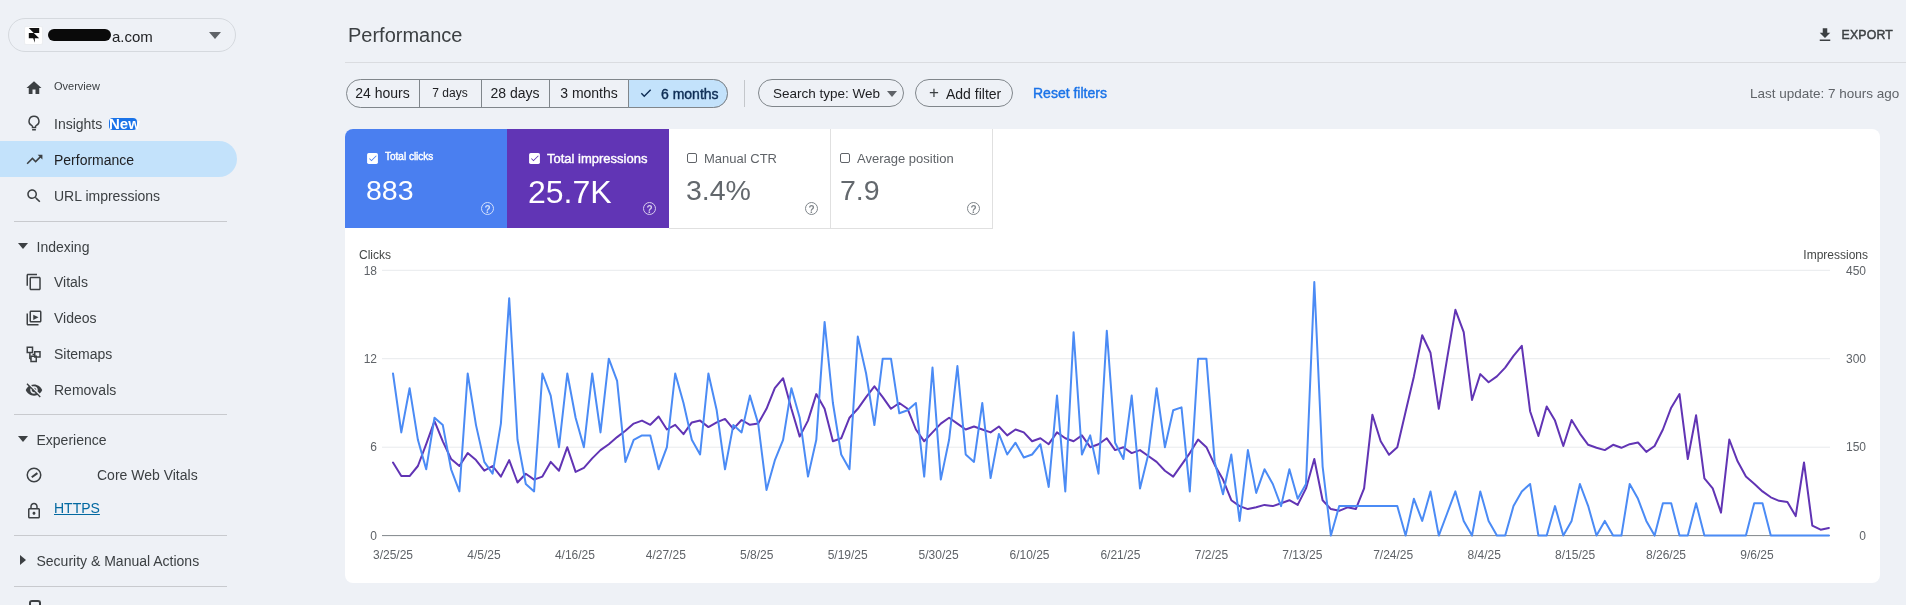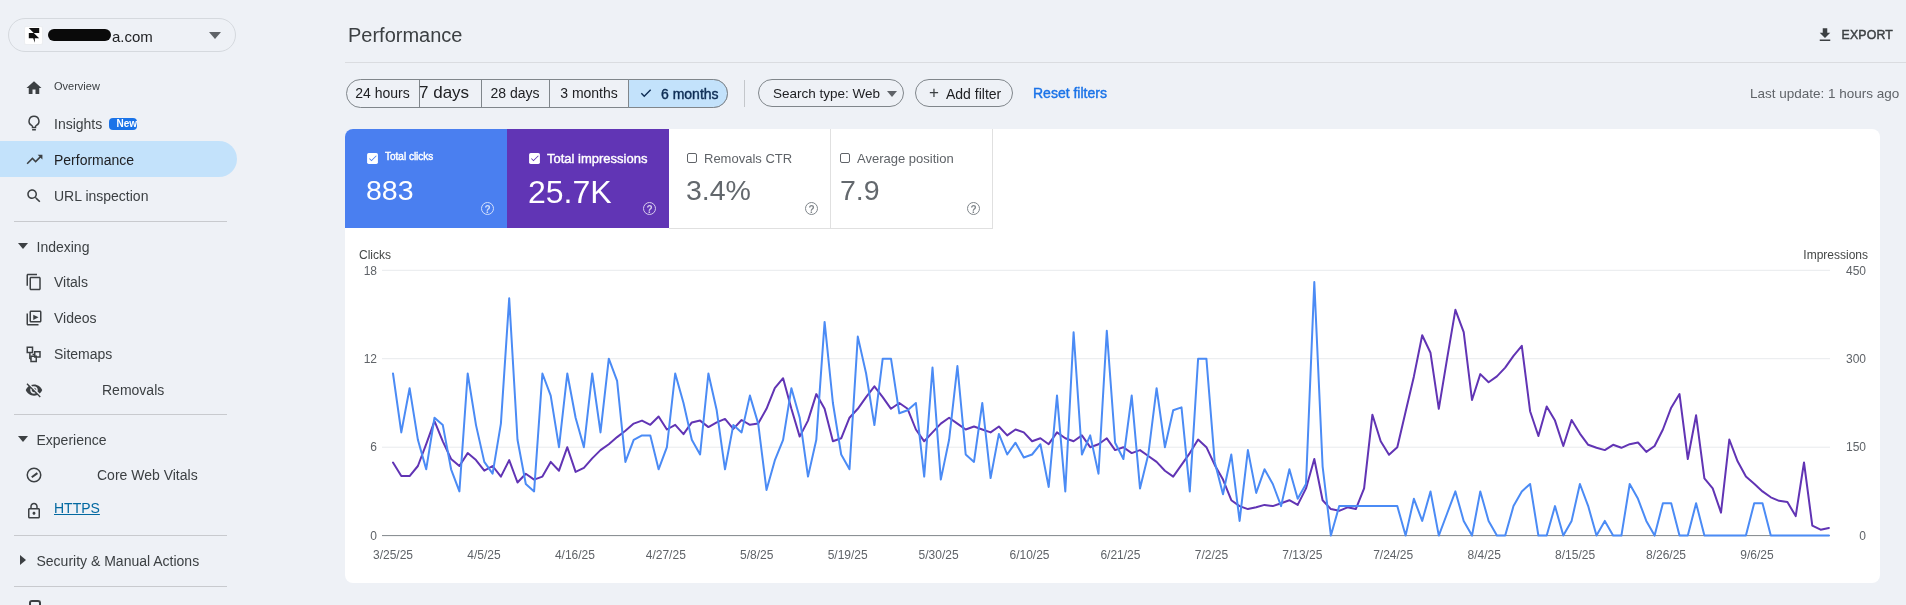--- a/index.html
+++ b/index.html
@@ -23,29 +23,29 @@
       <path d="M10 20v-6h4v6h5v-8h3L12 3 2 12h3v8z" fill="#3c4043"></path>
     </svg>
 <div style="position:absolute;left:54px;top:79.5px;font-size:11px;color:#3c4043;">Overview</div>
 <svg style="position:absolute;left:25px;top:114px" width="18" height="18" viewBox="0 0 24 24">
       <g fill="none" stroke="#3c4043" stroke-width="2">
         <path d="M12 3a6.5 6.5 0 0 1 3.2 12.2c-.7.4-1.2 1.1-1.2 1.9V18h-4v-.9c0-.8-.5-1.5-1.2-1.9A6.5 6.5 0 0 1 12 3z"></path>
         <line x1="9.5" y1="21" x2="14.5" y2="21"></line>
       </g>
     </svg>
 <div style="position:absolute;left:54px;top:115.5px;font-size:14px;color:#3c4043;">Insights</div>
-<div style="position:absolute;left:109px;top:117.5px;width:28px;height:12px;background:#1a73e8;border-radius:4px;color:#fff;font-size:10px;font-weight:700;text-align:right;line-height:12.5px">New</div>
+<div style="position:absolute;left:109px;top:117.5px;width:28px;height:12px;background:#1a73e8;border-radius:4px;color:#fff;font-size:15px;font-weight:700;text-align:right;line-height:12.5px">New</div>
 <svg style="position:absolute;left:24.5px;top:150px" width="19" height="19" viewBox="0 0 24 24">
       <path d="M16 6l2.29 2.29-4.88 4.88-4-4L2 16.59 3.41 18l6-6 4 4 6.3-6.29L22 12V6z" fill="#3c4043"></path>
     </svg>
 <div style="position:absolute;left:54px;top:151.5px;font-size:14px;color:#3c4043;color:#202124">Performance</div>
 <svg style="position:absolute;left:25px;top:187px" width="18" height="18" viewBox="0 0 24 24">
       <path d="M15.5 14h-.79l-.28-.27C15.41 12.59 16 11.11 16 9.5 16 5.91 13.09 3 9.5 3S3 5.91 3 9.5 5.91 16 9.5 16c1.61 0 3.09-.59 4.23-1.57l.27.28v.79l5 4.99L20.49 19l-4.99-5zm-6 0C7.01 14 5 11.99 5 9.5S7.01 5 9.5 5 14 7.01 14 9.5 11.99 14 9.5 14z" fill="#3c4043"></path>
     </svg>
-<div style="position:absolute;left:54px;top:187.5px;font-size:14px;color:#3c4043;">URL inspection</div>
+<div style="position:absolute;left:54px;top:187.5px;font-size:14px;color:#3c4043;">URL impressions</div>
 <div style="position:absolute;left:14px;top:221px;width:213px;height:1px;background:#c8cace"></div>
 <div style="position:absolute;left:18px;top:243px;width:0;height:0;border-left:5px solid transparent;border-right:5px solid transparent;border-top:6px solid #3c4043"></div>
 <div style="position:absolute;left:36.5px;top:238.5px;font-size:14px;color:#3c4043">Indexing</div>
 <svg style="position:absolute;left:25px;top:273px" width="18" height="18" viewBox="0 0 24 24">
       <path d="M16 1H4c-1.1 0-2 .9-2 2v14h2V3h12V1zm3 4H8c-1.1 0-2 .9-2 2v14c0 1.1.9 2 2 2h11c1.1 0 2-.9 2-2V7c0-1.1-.9-2-2-2zm0 16H8V7h11v14z" fill="#3c4043"></path>
     </svg>
 <div style="position:absolute;left:54px;top:273.5px;font-size:14px;color:#3c4043;">Vitals</div>
 <svg style="position:absolute;left:25px;top:309px" width="18" height="18" viewBox="0 0 24 24">
       <path d="M4 6H2v14c0 1.1.9 2 2 2h14v-2H4V6zm16-4H8c-1.1 0-2 .9-2 2v12c0 1.1.9 2 2 2h12c1.1 0 2-.9 2-2V4c0-1.1-.9-2-2-2zm0 14H8V4h12v12zm-9-1.5l7-3.5-7-3.5v7z" fill="#3c4043"></path>
     </svg>
@@ -55,21 +55,21 @@
         <rect x="3" y="3" width="7" height="7"></rect>
         <rect x="13" y="9" width="7" height="7"></rect>
         <rect x="8" y="15" width="7" height="7"></rect>
         <path d="M6.5 10v8.5M6.5 18.5h1.5M10 12.5h3"></path>
       </g>
     </svg>
 <div style="position:absolute;left:54px;top:345.5px;font-size:14px;color:#3c4043;">Sitemaps</div>
 <svg style="position:absolute;left:25px;top:381px" width="18" height="18" viewBox="0 0 24 24">
       <path d="M12 7c2.76 0 5 2.24 5 5 0 .65-.13 1.26-.36 1.83l2.92 2.92c1.51-1.26 2.7-2.89 3.43-4.75-1.73-4.39-6-7.5-11-7.5-1.4 0-2.74.25-3.98.7l2.16 2.16C10.74 7.13 11.35 7 12 7zM2 4.27l2.28 2.28.46.46C3.08 8.3 1.78 10.02 1 12c1.73 4.39 6 7.5 11 7.5 1.55 0 3.03-.3 4.38-.84l.42.42L19.73 22 21 20.73 3.27 3 2 4.27zM7.53 9.8l1.55 1.55c-.05.21-.08.43-.08.65 0 1.66 1.34 3 3 3 .22 0 .44-.03.65-.08l1.55 1.55c-.67.33-1.41.53-2.2.53-2.76 0-5-2.24-5-5 0-.79.2-1.53.53-2.2zm4.31-.78l3.15 3.15.02-.16c0-1.66-1.34-3-3-3l-.17.01z" fill="#3c4043"></path>
     </svg>
-<div style="position:absolute;left:54px;top:381.5px;font-size:14px;color:#3c4043;margin-left:48px;">Removals</div>
+<div style="position:absolute;left:54px;top:381.5px;font-size:14px;color:#3c4043;">Removals</div>
 <div style="position:absolute;left:14px;top:414px;width:213px;height:1px;background:#c8cace"></div>
 <div style="position:absolute;left:18px;top:436px;width:0;height:0;border-left:5px solid transparent;border-right:5px solid transparent;border-top:6px solid #3c4043"></div>
 <div style="position:absolute;left:36.5px;top:431.5px;font-size:14px;color:#3c4043">Experience</div>
 <svg style="position:absolute;left:25px;top:466px" width="18" height="18" viewBox="0 0 24 24">
       <g fill="none" stroke="#3c4043" stroke-width="2">
         <circle cx="12" cy="12" r="9"></circle>
         <path d="M9 15l7.5-5.5" stroke-width="2.8"></path>
       </g>
     </svg>
 <div style="position:absolute;left:54px;top:466.5px;font-size:14px;color:#3c4043;margin-left:43px;">Core Web Vitals</div>
@@ -86,58 +86,58 @@
 <svg style="position:absolute;left:1816px;top:26px" width="18" height="18" viewBox="0 0 24 24">
       <path d="M5 20h14v-2H5v2zM19 9h-4V3H9v6H5l7 7 7-7z" fill="#3c4043"></path>
     </svg>
 <div style="position:absolute;left:1841.5px;top:28px;font-size:12.3px;letter-spacing:0.2px;color:#3c4043;-webkit-text-stroke:0.45px #3c4043">EXPORT</div>
 <div style="position:absolute;left:345px;top:62px;width:1561px;height:1px;background:#dadce0"></div>
 <div style="position:absolute;left:345.5px;top:79px;width:382px;height:28.5px;border:1px solid #80868b;border-radius:14.5px"></div>
 <div style="position:absolute;left:419px;top:79px;width:1px;height:28.5px;background:#80868b"></div>
 <div style="position:absolute;left:481px;top:79px;width:1px;height:28.5px;background:#80868b"></div>
 <div style="position:absolute;left:549px;top:79px;width:1px;height:28.5px;background:#80868b"></div>
 <div style="position:absolute;left:346px;top:79px;width:73px;height:28.5px;line-height:28.5px;text-align:center;font-size:14px;color:#202124">24 hours</div>
-<div style="position:absolute;left:419px;top:79px;width:62px;height:28.5px;line-height:28.5px;text-align:left;font-size:17px;color:#202124">7 days</div>
+<div style="position:absolute;left:419px;top:79px;width:62px;height:28.5px;line-height:28.5px;text-align:center;font-size:12px;color:#202124">7 days</div>
 <div style="position:absolute;left:481px;top:79px;width:68px;height:34px;line-height:28.5px;text-align:center;font-size:14px;color:#202124">28 days</div>
 <div style="position:absolute;left:549px;top:79px;width:80px;height:28.5px;line-height:28.5px;text-align:center;font-size:14px;color:#202124">3 months</div>
 <div style="position:absolute;left:627.5px;top:78.5px;width:100px;height:29.5px;background:#c3e2fb;border:1px solid #80868b;border-radius:0 14.5px 14.5px 0;box-sizing:border-box"></div>
 <svg style="position:absolute;left:639px;top:86px" width="14" height="14" viewBox="0 0 24 24">
       <path d="M4 12.5l5 5L20 6.5" fill="none" stroke="#0d2c54" stroke-width="2.4"></path>
     </svg>
 <div style="position:absolute;left:661px;top:85.5px;font-size:14px;color:#0d2c54;-webkit-text-stroke:0.4px #0d2c54">6 months</div>
 <div style="position:absolute;left:744px;top:80px;width:1px;height:27px;background:#c4c7cb"></div>
 <div style="position:absolute;left:758px;top:79px;width:146px;height:27.5px;border:1px solid #80868b;border-radius:14.5px"></div>
 <div style="position:absolute;left:773px;top:86px;font-size:13.5px;color:#202124">Search type: Web</div>
 <div style="position:absolute;left:887px;top:90.5px;width:0;height:0;border-left:5px solid transparent;border-right:5px solid transparent;border-top:6px solid #5f6368"></div>
 <div style="position:absolute;left:915px;top:79px;width:98px;height:27.5px;border:1px solid #80868b;border-radius:14.5px"></div>
 <div style="position:absolute;left:929px;top:83px;font-size:17px;color:#3c4043">+</div>
 <div style="position:absolute;left:946px;top:85.5px;font-size:14px;color:#202124">Add filter</div>
 <div style="position:absolute;left:1033px;top:85px;font-size:14px;color:#1a73e8;-webkit-text-stroke:0.4px #1a73e8">Reset filters</div>
-<div style="position:absolute;left:1750px;top:85.5px;font-size:13.5px;color:#5f6368">Last update: 1 hours ago</div>
+<div style="position:absolute;left:1750px;top:85.5px;font-size:13.5px;color:#5f6368">Last update: 7 hours ago</div>
 <div style="position:absolute;left:345px;top:128.5px;width:1535px;height:454.5px;background:#fff;border-radius:8px"></div>
 <div style="position:absolute;left:345.0px;top:128.5px;width:161.8px;height:99px;background:#4a7ff0;border-radius:8px 0 0 0;"></div>
 <div style="position:absolute;left:506.8px;top:128.5px;width:161.8px;height:99px;background:#6135b5;"></div>
 <div style="position:absolute;left:668.6px;top:128.5px;width:323.6px;height:99px;border-bottom:1px solid #e0e0e0;border-right:1px solid #e0e0e0;box-sizing:content-box"></div>
 <div style="position:absolute;left:830.4px;top:128.5px;width:1px;height:99px;background:#e0e0e0"></div>
 <svg style="position:absolute;left:366px;top:152px" width="13" height="13" viewBox="0 0 24 24">
       <rect x="2" y="2" width="20" height="20" rx="3" fill="#fff"></rect>
       <path d="M9.6 16.2L5.4 12l-1.4 1.4 5.6 5.6 12-12-1.4-1.4z" fill="#4a7ff0" transform="scale(0.8) translate(3,2.4)"></path>
     </svg>
 <div style="position:absolute;left:385px;top:151px;font-size:10px;color:#fff;-webkit-text-stroke:0.4px #fff">Total clicks</div>
 <div style="position:absolute;left:366px;top:174px;font-size:28.5px;color:#fff">883</div>
 <div style="position:absolute;left:481px;top:202px;width:13px;height:13px;border:1.4px solid #fff;border-radius:50%;opacity:0.75;color:#fff;font-size:10px;font-weight:700;text-align:center;line-height:13px">?</div>
 <svg style="position:absolute;left:528px;top:152px" width="13" height="13" viewBox="0 0 24 24">
       <rect x="2" y="2" width="20" height="20" rx="3" fill="#fff"></rect>
       <path d="M9.6 16.2L5.4 12l-1.4 1.4 5.6 5.6 12-12-1.4-1.4z" fill="#6135b5" transform="scale(0.8) translate(3,2.4)"></path>
     </svg>
 <div style="position:absolute;left:547px;top:151px;font-size:13px;color:#fff;-webkit-text-stroke:0.4px #fff">Total impressions</div>
 <div style="position:absolute;left:528px;top:174px;font-size:32px;color:#fff">25.7K</div>
 <div style="position:absolute;left:643px;top:202px;width:13px;height:13px;border:1.4px solid #fff;border-radius:50%;opacity:0.75;color:#fff;font-size:10px;font-weight:700;text-align:center;line-height:13px">?</div>
 <div style="position:absolute;left:687px;top:152.5px;width:10px;height:10px;border:1.6px solid #5f6368;border-radius:2px"></div>
-<div style="position:absolute;left:704px;top:151px;font-size:13px;color:#5f6368">Removals CTR</div>
+<div style="position:absolute;left:704px;top:151px;font-size:13px;color:#5f6368">Manual CTR</div>
 <div style="position:absolute;left:686px;top:174px;font-size:28.5px;color:#63686d">3.4%</div>
 <div style="position:absolute;left:805px;top:202px;width:13px;height:13px;border:1.4px solid #80868b;border-radius:50%;opacity:1;color:#80868b;font-size:10px;font-weight:700;text-align:center;line-height:13px">?</div>
 <div style="position:absolute;left:839.5px;top:152.5px;width:10px;height:10px;border:1.6px solid #5f6368;border-radius:2px"></div>
 <div style="position:absolute;left:857px;top:151px;font-size:13px;color:#5f6368">Average position</div>
 <div style="position:absolute;left:840px;top:174px;font-size:28.5px;color:#63686d">7.9</div>
 <div style="position:absolute;left:967px;top:202px;width:13px;height:13px;border:1.4px solid #80868b;border-radius:50%;opacity:1;color:#80868b;font-size:10px;font-weight:700;text-align:center;line-height:13px">?</div>
 <svg id="chart" width="1906" height="605" viewBox="0 0 1906 605">
 <style>.ax{font:12px "Liberation Sans",sans-serif;fill:#5f6368;}
 .axh{font:12px "Liberation Sans",sans-serif;fill:#444746;}</style>
 <line x1="382" y1="270.3" x2="1830" y2="270.3" stroke="#e8eaed" stroke-width="1"></line>

